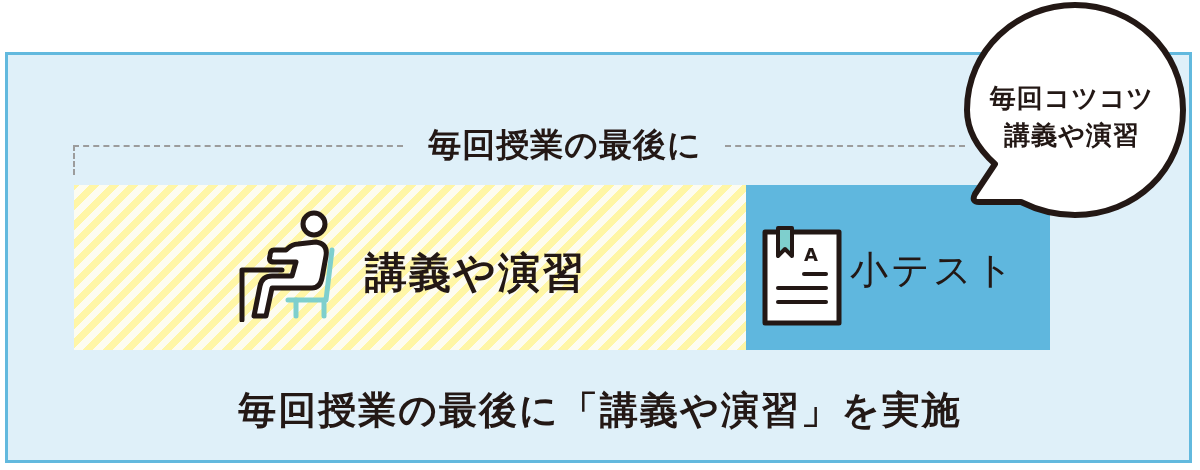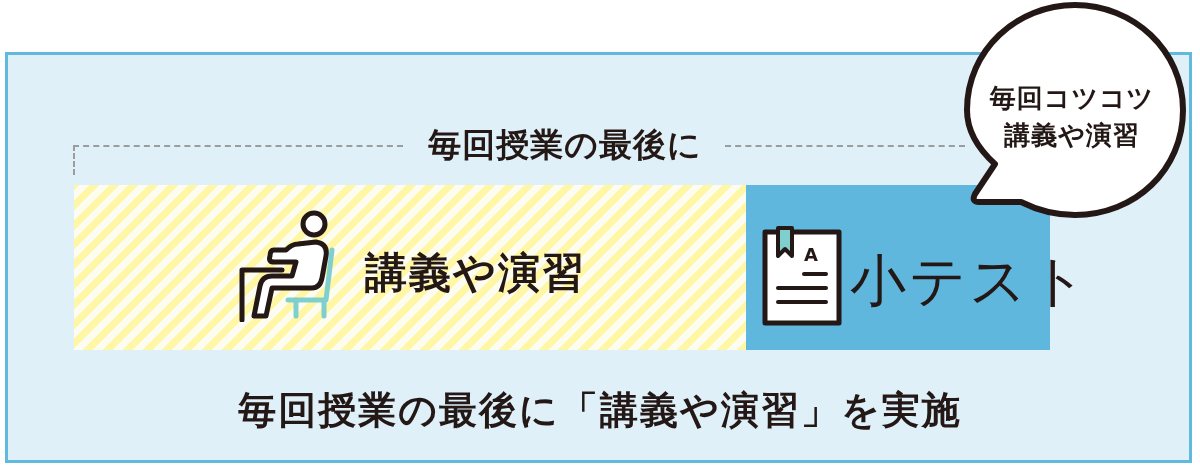--- a/index.html
+++ b/index.html
@@ -34,21 +34,21 @@
     .lecture-label {
       position: absolute; left: 365px; top: 248px; font-size: 42px; font-weight: bold;
       letter-spacing: 2px; line-height: 50px;
     }
     .quiz-block {
       position: absolute; left: 746px; top: 185px; width: 304px; height: 165px;
       background: #5fb7de;
     }
     .quiz-icon { position: absolute; left: 762px; top: 224px; width: 80px; height: 102px; }
     .quiz-label {
-      position: absolute; left: 850px; top: 256px; font-size: 56px; font-weight: normal;
+      position: absolute; left: 850px; top: 245px; font-size: 38px; font-weight: normal;
       letter-spacing: 3px; line-height: 50px;
     }
     .bubble { position: absolute; left: 955px; top: 0px; width: 240px; height: 225px; }
     .bubble-text {
       position: absolute; left: 972px; top: 80px; width: 200px; text-align: center;
       font-size: 26px; font-weight: bold; line-height: 37px; letter-spacing: 1px;
     }
     .bubble-text div { white-space: nowrap; }
     .summary {
       position: absolute; left: 200px; top: 383px; width: 800px; text-align: center;

